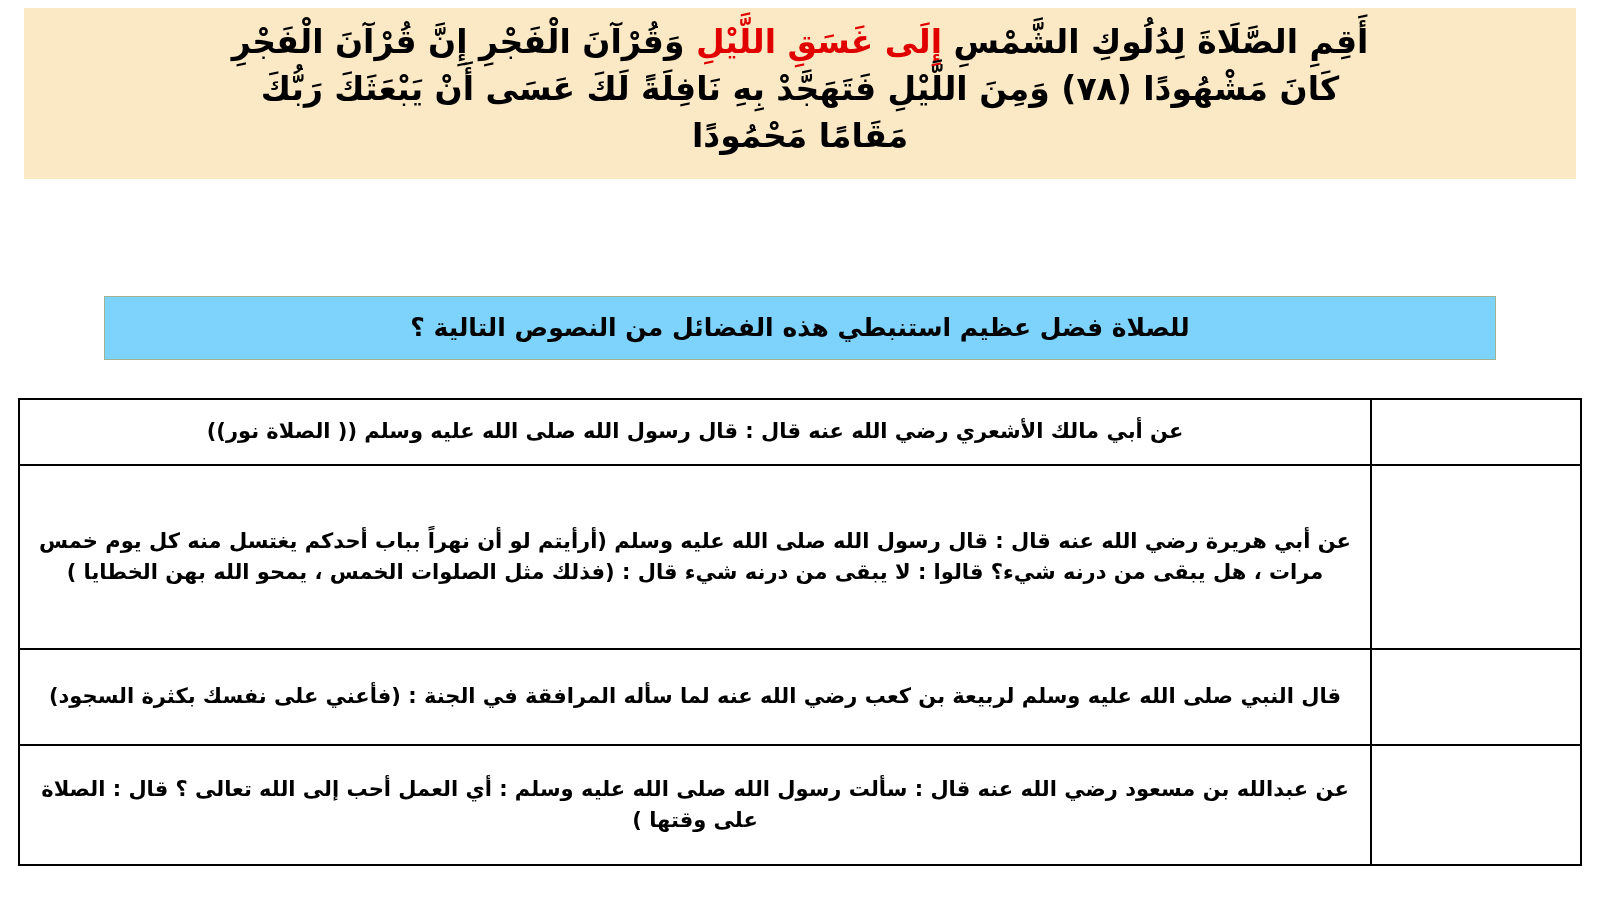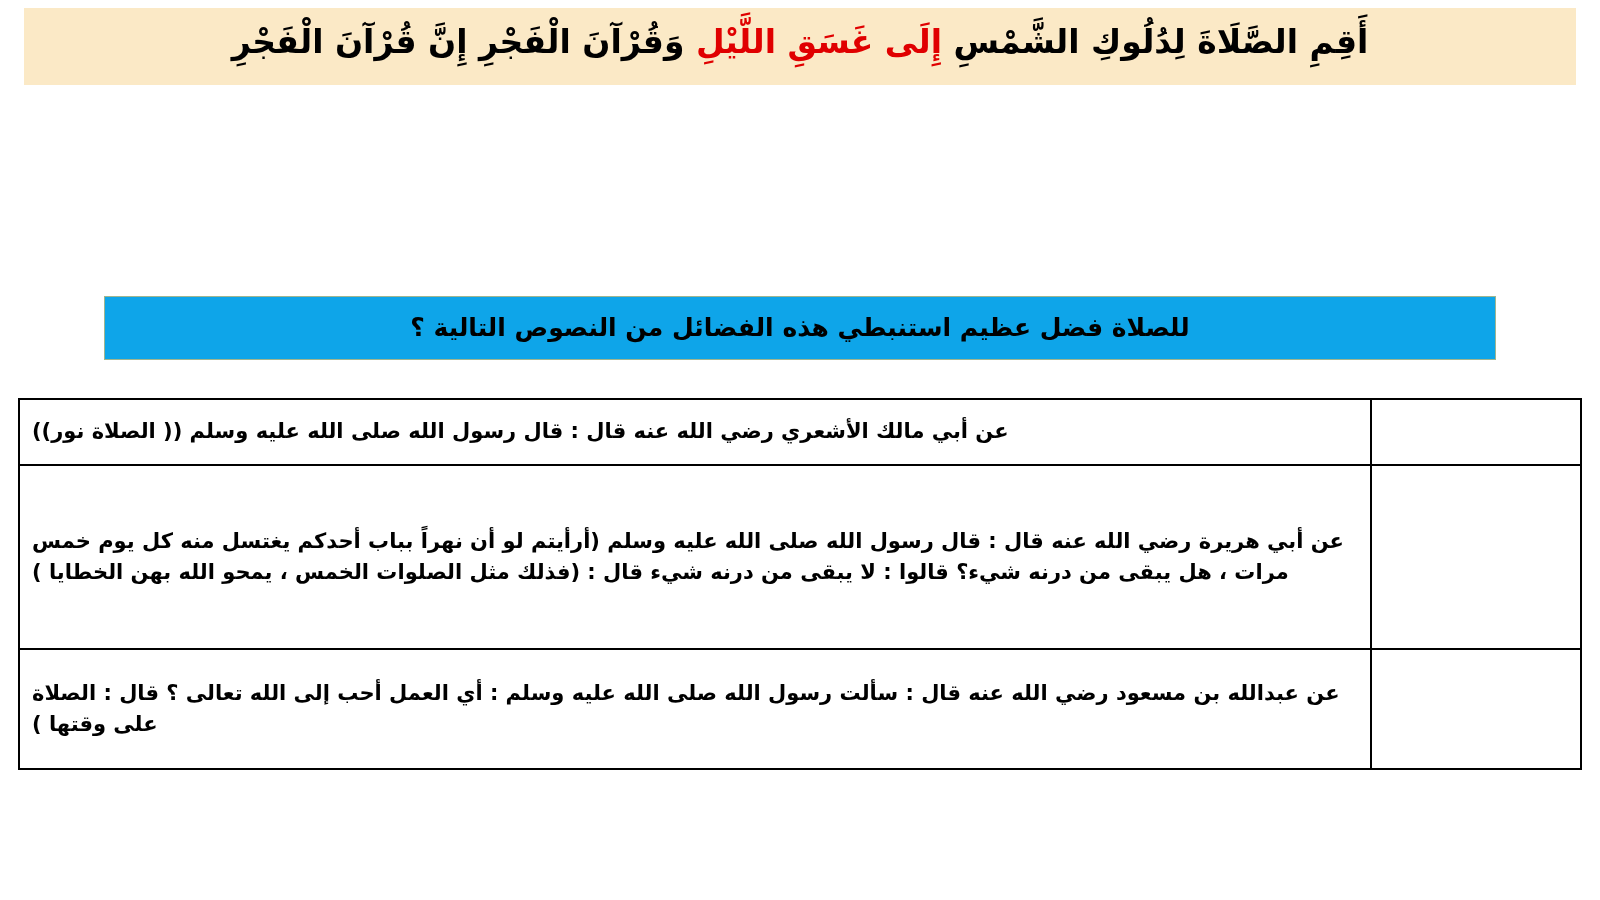--- a/index.html
+++ b/index.html
@@ -43,21 +43,21 @@
   .ayah-line .hl {
     color: #e00000;
   }
 
   
   .question-box {
     position: absolute;
     top: 296px;
     right: 104px;
     left: 104px;
-    background: #0ea5e9;
+    background: #7dd3fc;
     border: 1px solid #9fb58f;
     box-sizing: border-box;
     padding: 14px 18px;
     text-align: center;
   }
   .question-text {
     direction: rtl;
     font-weight: bold;
     font-size: 25px;
     color: #000000;
@@ -78,41 +78,43 @@
     border: 2px solid #000000;
     vertical-align: middle;
     padding: 8px 12px;
     box-sizing: border-box;
   }
   .col-answer {
     width: 210px;
   }
   .cell-text {
     direction: rtl;
-    text-align: left;
+    text-align: center;
     font-weight: bold;
     font-size: 21px;
     line-height: 1.5;
     color: #000000;
   }
   .r1 { height: 66px; }
   .r2 { height: 184px; }
   .r3 { height: 96px; }
   .r4 { height: 120px; }
   .answer-cell { background: #ffffff; }
 </style>
 </head>
 <body>
 
 <div class="page">
 
   <div class="ayah-banner">
     <div class="ayah-line">
       <span>أَقِمِ الصَّلَاةَ لِدُلُوكِ الشَّمْسِ </span><span class="hl">إِلَى غَسَقِ اللَّيْلِ</span><span> وَقُرْآنَ الْفَجْرِ إِنَّ قُرْآنَ الْفَجْرِ</span>
     </div>
+    <div class="ayah-line">كَانَ مَشْهُودًا (٧٨) وَمِنَ اللَّيْلِ فَتَهَجَّدْ بِهِ نَافِلَةً لَكَ عَسَى أَنْ يَبْعَثَكَ رَبُّكَ</div>
+    <div class="ayah-line">مَقَامًا مَحْمُودًا</div>
   </div>
 
   <div class="question-box">
     <div class="question-text">للصلاة فضل عظيم  استنبطي هذه الفضائل من النصوص التالية ؟</div>
   </div>
 
   <table class="hadith-table">
     <tbody>
       <tr>
         <td class="col-answer answer-cell r1">
@@ -124,20 +126,28 @@
       </tr>
       <tr>
         <td class="col-answer answer-cell r2">
           <div class="cell-text"></div>
         </td>
         <td class="r2">
           <div class="cell-text">عن أبي هريرة رضي الله عنه قال : قال رسول الله صلى الله عليه وسلم (أرأيتم لو أن نهراً بباب أحدكم يغتسل منه كل يوم خمس مرات ، هل يبقى من درنه شيء؟ قالوا : لا يبقى من درنه شيء قال : (فذلك مثل الصلوات الخمس ، يمحو الله بهن الخطايا )</div>
         </td>
       </tr>
       <tr>
+        <td class="col-answer answer-cell r3">
+          <div class="cell-text"></div>
+        </td>
+        <td class="r3">
+          <div class="cell-text">قال النبي صلى الله عليه وسلم لربيعة بن كعب رضي الله عنه لما سأله المرافقة في الجنة : (فأعني على نفسك بكثرة السجود)</div>
+        </td>
+      </tr>
+      <tr>
         <td class="col-answer answer-cell r4">
           <div class="cell-text"></div>
         </td>
         <td class="r4">
           <div class="cell-text">عن عبدالله بن مسعود رضي الله عنه قال : سألت رسول الله صلى الله عليه وسلم : أي العمل أحب إلى الله تعالى ؟ قال : الصلاة على وقتها )</div>
         </td>
       </tr>
     </tbody>
   </table>
 

